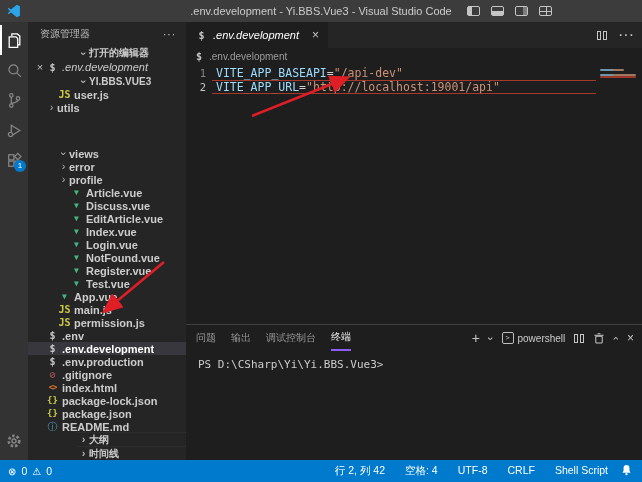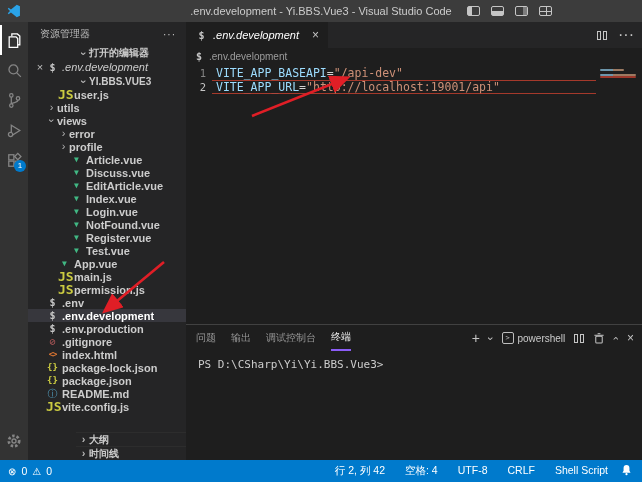--- a/index.html
+++ b/index.html
@@ -43,21 +43,21 @@
   .chev { display:inline-block; width:11px; text-align:center; color:#b5b5b5; font-size:11px; line-height:11px; flex:none; }
   .chev.open { transform:rotate(90deg); }
   .oe-entry { height:14px; display:flex; align-items:center; padding-left:6px; cursor:pointer; white-space:nowrap; }
   .oe-close { width:12px; text-align:center; color:#bdbdbd; font-size:11px; flex:none; }
   .oe-entry .label, .tab .tab-label { font-style:italic; }
   .tree { width:100%; }
   .tree-row { height:13px; display:flex; align-items:center; white-space:nowrap; cursor:pointer; font-size:11px; color:#cccccc; }
   .tree-row.selected { background:#37373d; color:#ffffff; }
   .tree-label { overflow:hidden; text-overflow:ellipsis;font-weight:bold; }
   .fi { width:13px; flex:none; text-align:center; margin-right:3px; font-family:"DejaVu Sans Mono", monospace; line-height:13px; }
-  .fi-js   { color:#cbcb41; font-weight:bold; font-size:13px; }
+  .fi-js   { color:#cbcb41; font-weight:bold; font-size:10px; }
   .fi-vue  { color:#41b883; font-size:8px; }
   .fi-env  { color:#c5c5c5; font-weight:bold; font-size:10px; }
   .fi-git  { color:#bd5d5d; font-size:10px; }
   .fi-html { color:#e37933; font-weight:bold; font-size:8px; letter-spacing:-1px; }
   .fi-json { color:#cbcb41; font-weight:bold; font-size:9px; }
   .fi-md   { color:#519aba; font-size:10px; }
   .bottom-sections { position:absolute; left:0; right:0; bottom:0; background:#252526; }
   .bottom-sections .section-header { border-top:1px solid #2d2d2d; height:14px; }
 
   
@@ -196,21 +196,21 @@
       </div>
       <div class="tree">
           <div class="tree-row" style="padding-left: 30px;">
             <span class="fi fi-js">JS</span>
             <span class="tree-label">user.js</span>
           </div>
           <div class="tree-row" style="padding-left: 18px;">
             <span class="chev">›</span>
             <span class="tree-label">utils</span>
           </div>
-          <div class="tree-row" style="padding-left: 18px;">
+          <div class="tree-row" style="padding-left: 30px; margin-top: 33px;">
             <span class="chev open">›</span>
             <span class="tree-label">views</span>
           </div>
           <div class="tree-row" style="padding-left: 30px;">
             <span class="chev">›</span>
             <span class="tree-label">error</span>
           </div>
           <div class="tree-row" style="padding-left: 30px;">
             <span class="chev">›</span>
             <span class="tree-label">profile</span>

